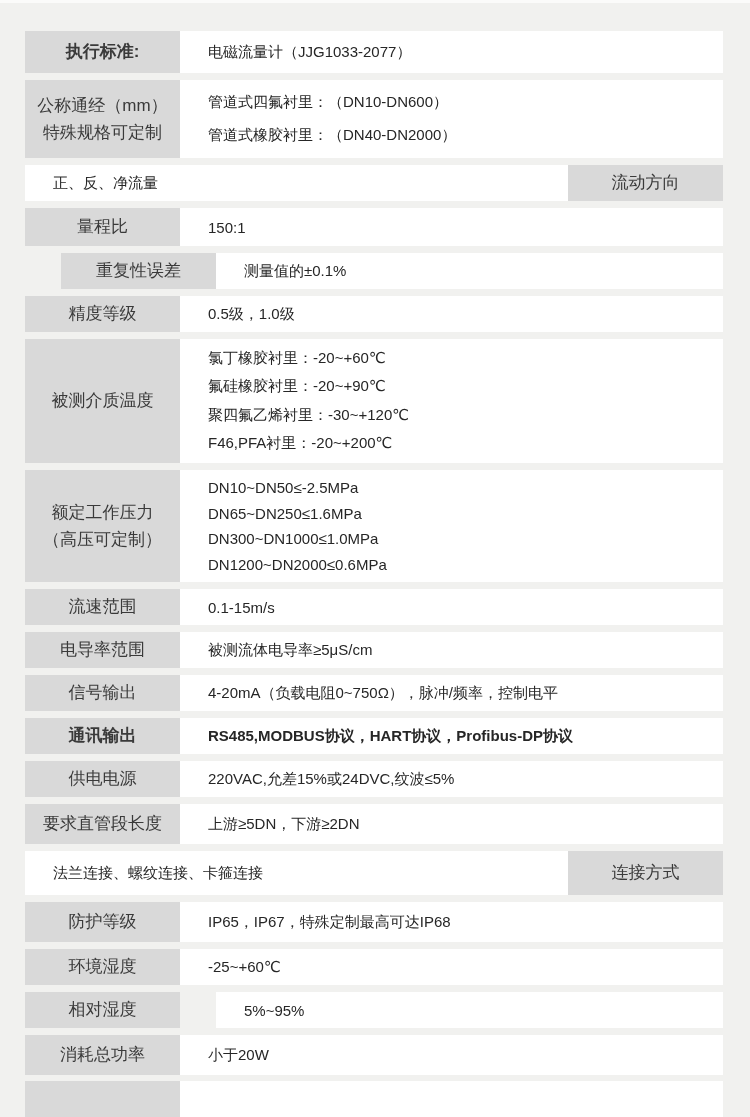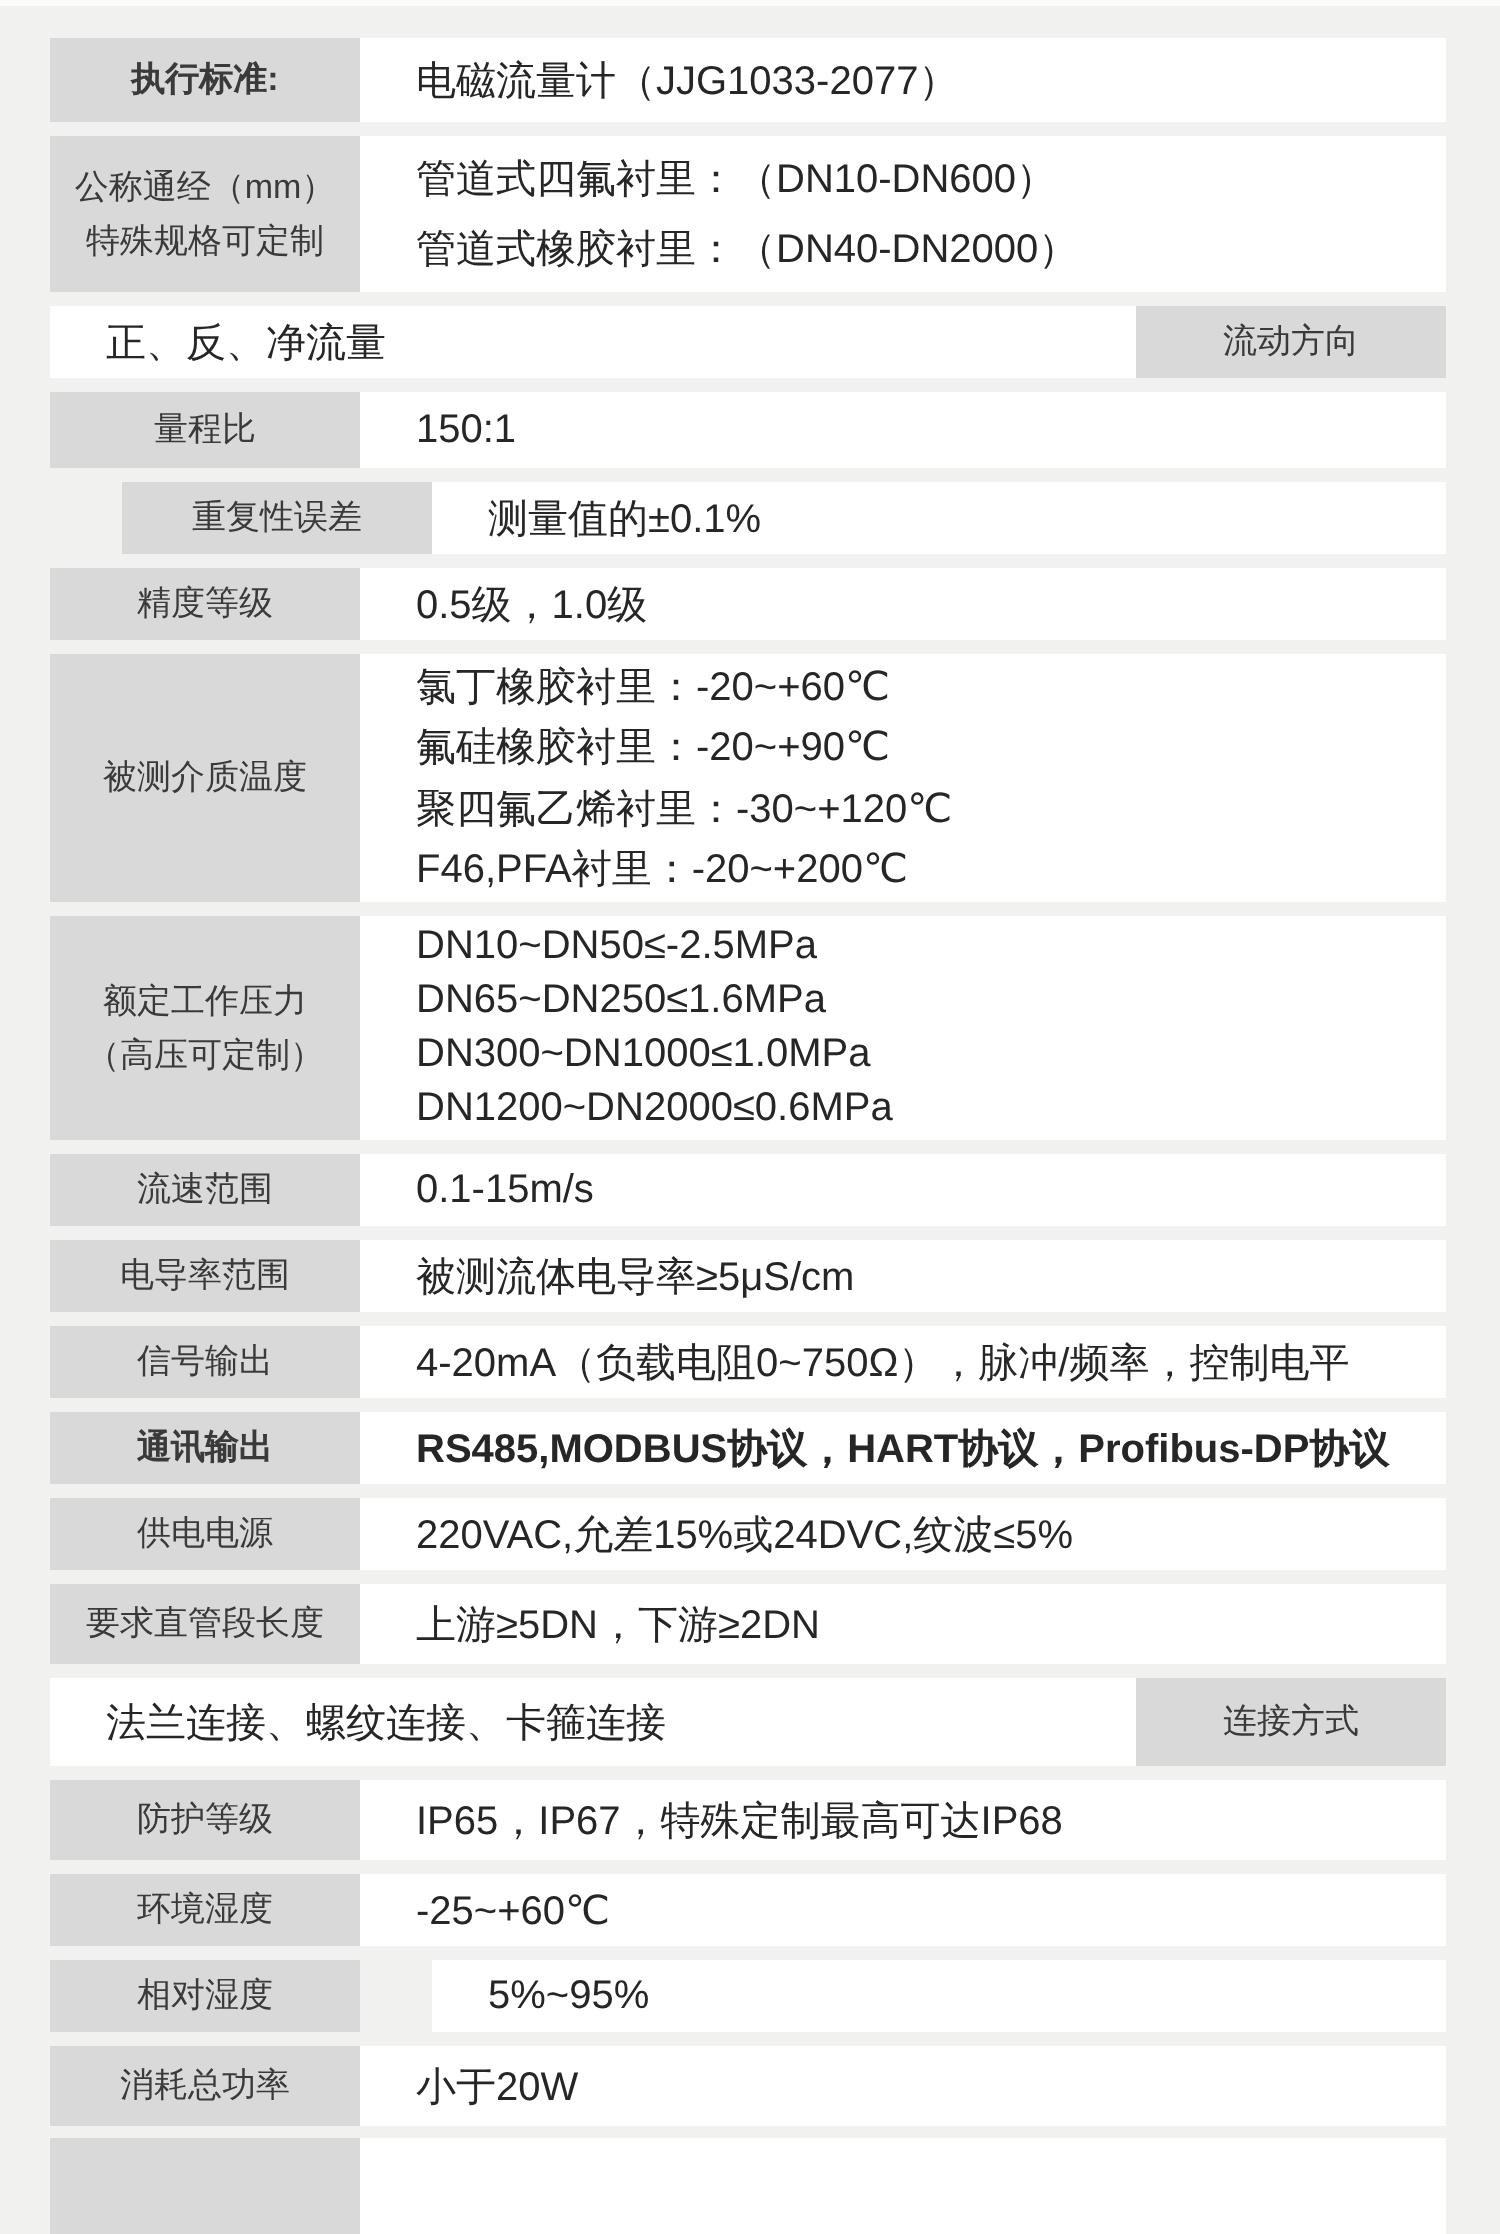--- a/index.html
+++ b/index.html
@@ -4,36 +4,36 @@
 <style>
   html,body{margin:0;padding:0;}
   body{
     width:750px;height:1117px;overflow:hidden;
     background:#f1f1ef;
     font-family:"Liberation Sans","DejaVu Sans",sans-serif;
   }
   .page{width:750px;height:1117px;display:flex;flex-direction:column;}
   .top-sliver{height:3px;background:#fbfbfa;flex:none;}
   .spec-table{
-    margin:16px 0 0 25px;width:698px;flex:none;
+    margin:28px 0 0 25px;width:698px;flex:none;
     display:flex;flex-direction:column;gap:7px;
   }
   .row{display:flex;flex:none;}
   .cell{box-sizing:border-box;}
   .label{
     width:155px;flex:none;background:#d9d9d9;
     display:flex;flex-direction:column;justify-content:center;align-items:center;
     text-align:center;font-size:17px;color:#3a3a3a;line-height:1.6;
     padding:0 4px;
   }
   .label.bold{font-weight:bold;}
   .value{
     flex:1;background:#ffffff;
     display:flex;flex-direction:column;justify-content:space-evenly;
-    padding-left:28px;font-size:20px;color:#262626;
+    padding-left:28px;font-size:15px;color:#262626;
   }
   .vline{white-space:nowrap;}
   .bottom-remnant{
     margin:6px 0 0 25px;width:698px;flex:1;display:flex;
   }
   .bottom-remnant .blabel{width:155px;background:#d9d9d9;}
   .bottom-remnant .bvalue{flex:1;background:#ffffff;}
 </style>
 </head>
 <body>

